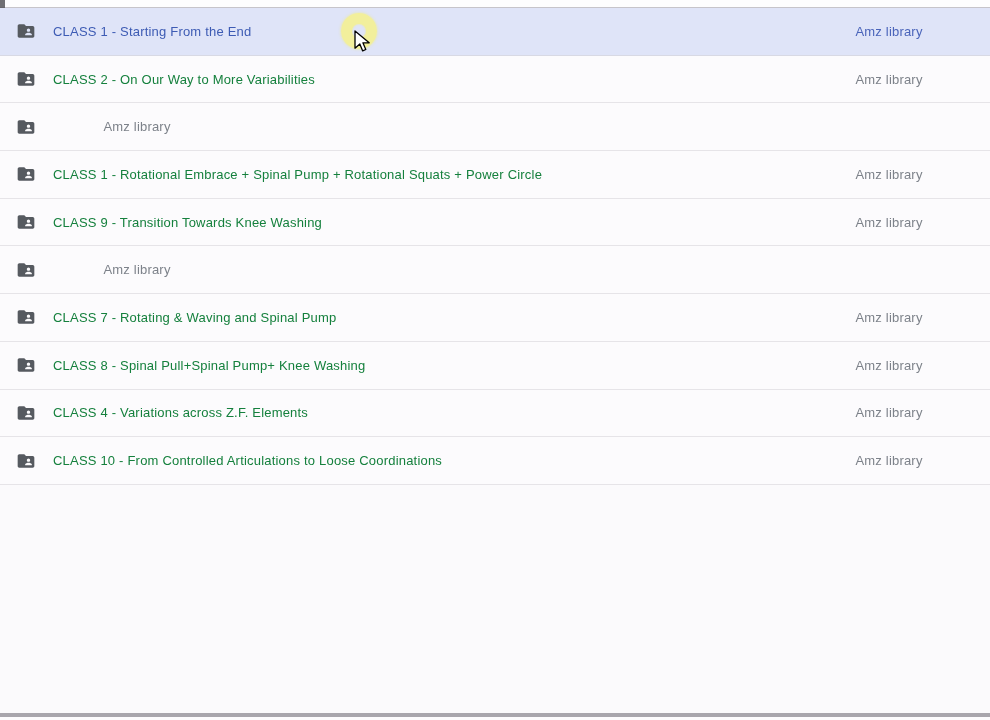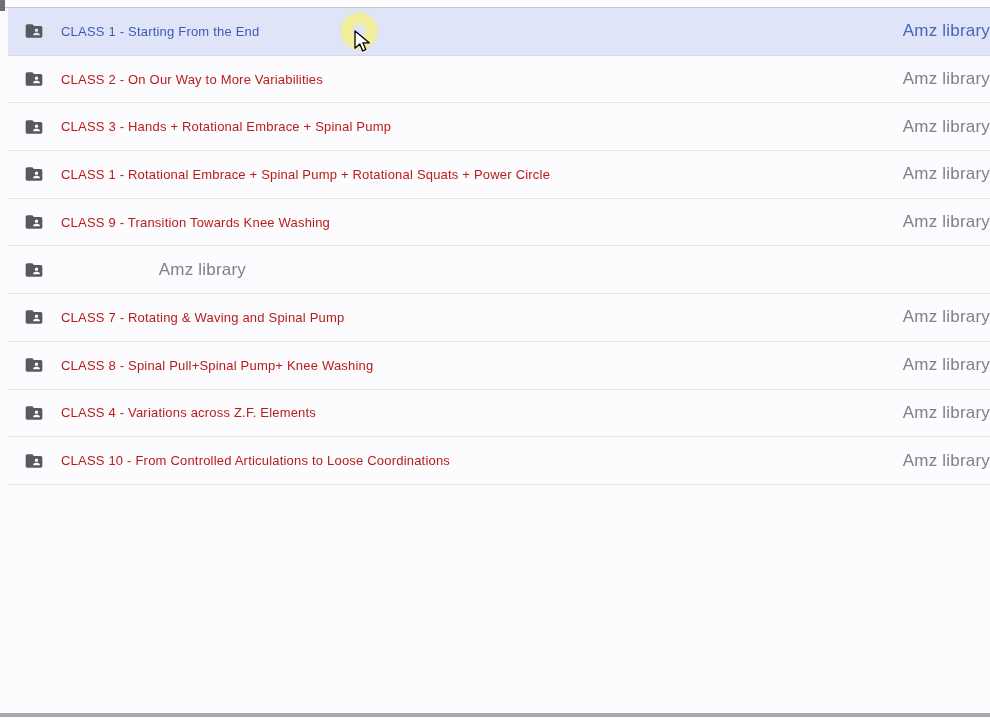--- a/index.html
+++ b/index.html
@@ -24,21 +24,21 @@
   }
   .corner-artifact {
     position: absolute;
     top: 0; left: 0;
     width: 5px; height: 11px;
     background: #56565b;
     opacity: 0.85;
   }
   .list {
     position: absolute;
-    top: 8px; left: 0; right: 0; margin-left: 8px;
+    top: 8px; left: 0; right: 0;
   }
   .row {
     position: relative;
     height: 47.7px;
     display: flex;
     align-items: center;
     background: #fcfbfd;
     border-bottom: 1px solid #e6e4e8;
     cursor: default;
   }
@@ -52,35 +52,35 @@
     flex: 0 0 auto;
     display: flex;
     align-items: center;
     justify-content: center;
   }
   .row .icon svg { display: block; }
   .row .title {
     margin-left: 17px;
     font-size: 13px;
     letter-spacing: 0.2px;
-    color: #b91c1c;
+    color: #15803d;
     font-weight: 500;
     white-space: nowrap;
     overflow: hidden;
     flex: 1 1 auto;
   }
   .row.selected .title { color: #3d5bb4; }
   .row .owner {
     flex: 0 0 202px;
     width: 202px;
-    font-size: 17px;
+    font-size: 13px;
     letter-spacing: 0.2px;
     color: #7d828a;
     white-space: nowrap;
-    text-align: right;
+    text-align: center;
   }
   .row.selected .owner { color: #4a64ba; }
   .bottom-bar {
     position: absolute;
     left: 0; right: 0;
     top: 713px;
     height: 4px;
     background: #a9a6ad;
   }
   .below-bar {
@@ -134,21 +134,20 @@
     <span class="title">CLASS 2 - On Our Way to More Variabilities</span>
     <span class="owner">Amz library</span>
   </div>
 
   <div class="row">
     <span class="icon">
       <svg width="20" height="20" viewBox="0 0 24 24" fill="#565a60">
         <path d="M20 6h-8l-2-2H4c-1.1 0-2 .9-2 2v12c0 1.1.9 2 2 2h16c1.1 0 2-.9 2-2V8c0-1.1-.9-2-2-2zm-5 3c1.1 0 2 .9 2 2s-.9 2-2 2-2-.9-2-2 .9-2 2-2zm4 8h-8v-1c0-1.33 2.67-2 4-2s4 .67 4 2v1z"></path>
       </svg>
     </span>
-    <span class="title">CLASS 3 - Hands + Rotational Embrace + Spinal Pump</span>
     <span class="owner">Amz library</span>
   </div>
 
   <div class="row">
     <span class="icon">
       <svg width="20" height="20" viewBox="0 0 24 24" fill="#565a60">
         <path d="M20 6h-8l-2-2H4c-1.1 0-2 .9-2 2v12c0 1.1.9 2 2 2h16c1.1 0 2-.9 2-2V8c0-1.1-.9-2-2-2zm-5 3c1.1 0 2 .9 2 2s-.9 2-2 2-2-.9-2-2 .9-2 2-2zm4 8h-8v-1c0-1.33 2.67-2 4-2s4 .67 4 2v1z"></path>
       </svg>
     </span>
     <span class="title">CLASS 1 - Rotational Embrace + Spinal Pump + Rotational Squats + Power Circle</span>

